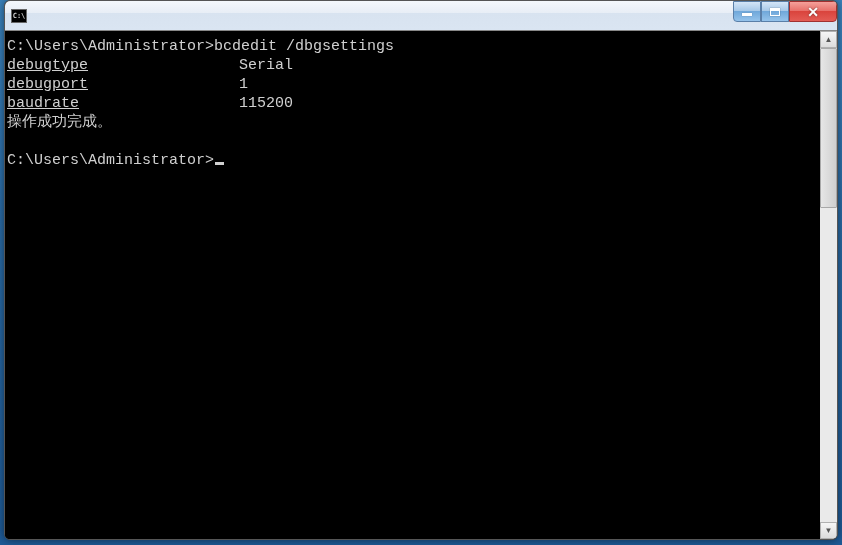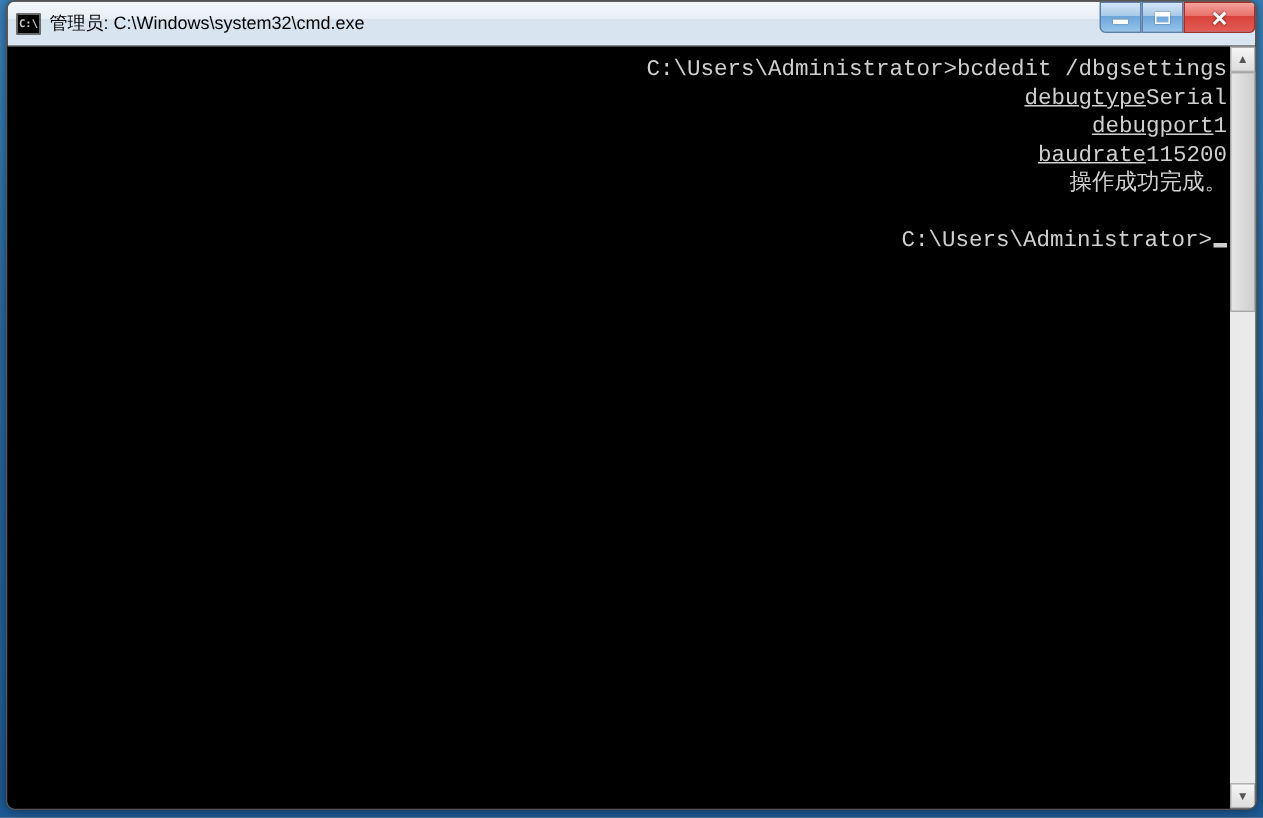--- a/index.html
+++ b/index.html
@@ -131,21 +131,21 @@
       background: #000;
       color: #d0d0d0;
       font-family: "NSimSun", "SimSun", "Consolas", "Courier New", monospace;
       font-size: 15px;
       line-height: 19px;
       padding: 6px 2px;
       white-space: pre;
       overflow: hidden;
     }
     
-    .row { display: block; text-align: right; }
+    .row { display: block; }
     .kv-key { display: inline-block; width: 232px; text-decoration: underline; }
     .cursor {
       display: inline-block;
       width: 9px;
       height: 3px;
       background: #d0d0d0;
       vertical-align: -1px;
       margin-left: 1px;
     }
     
@@ -185,21 +185,20 @@
       border-radius: 1px;
     }
   </style>
 </head>
 <body>
 
 <div class="window">
 
   <div class="titlebar">
     <div class="titlebar-icon">C:\</div>
-    <div class="titlebar-text">管理员: C:\Windows\system32\cmd.exe</div>
     <div class="window-controls">
       <div class="ctrl-btn ctrl-min">
         <div class="min-glyph"></div>
       </div>
       <div class="ctrl-btn ctrl-max">
         <div class="max-glyph"></div>
       </div>
       <div class="ctrl-btn ctrl-close">
         <span class="ctrl-glyph close-glyph">✕</span>
       </div>

